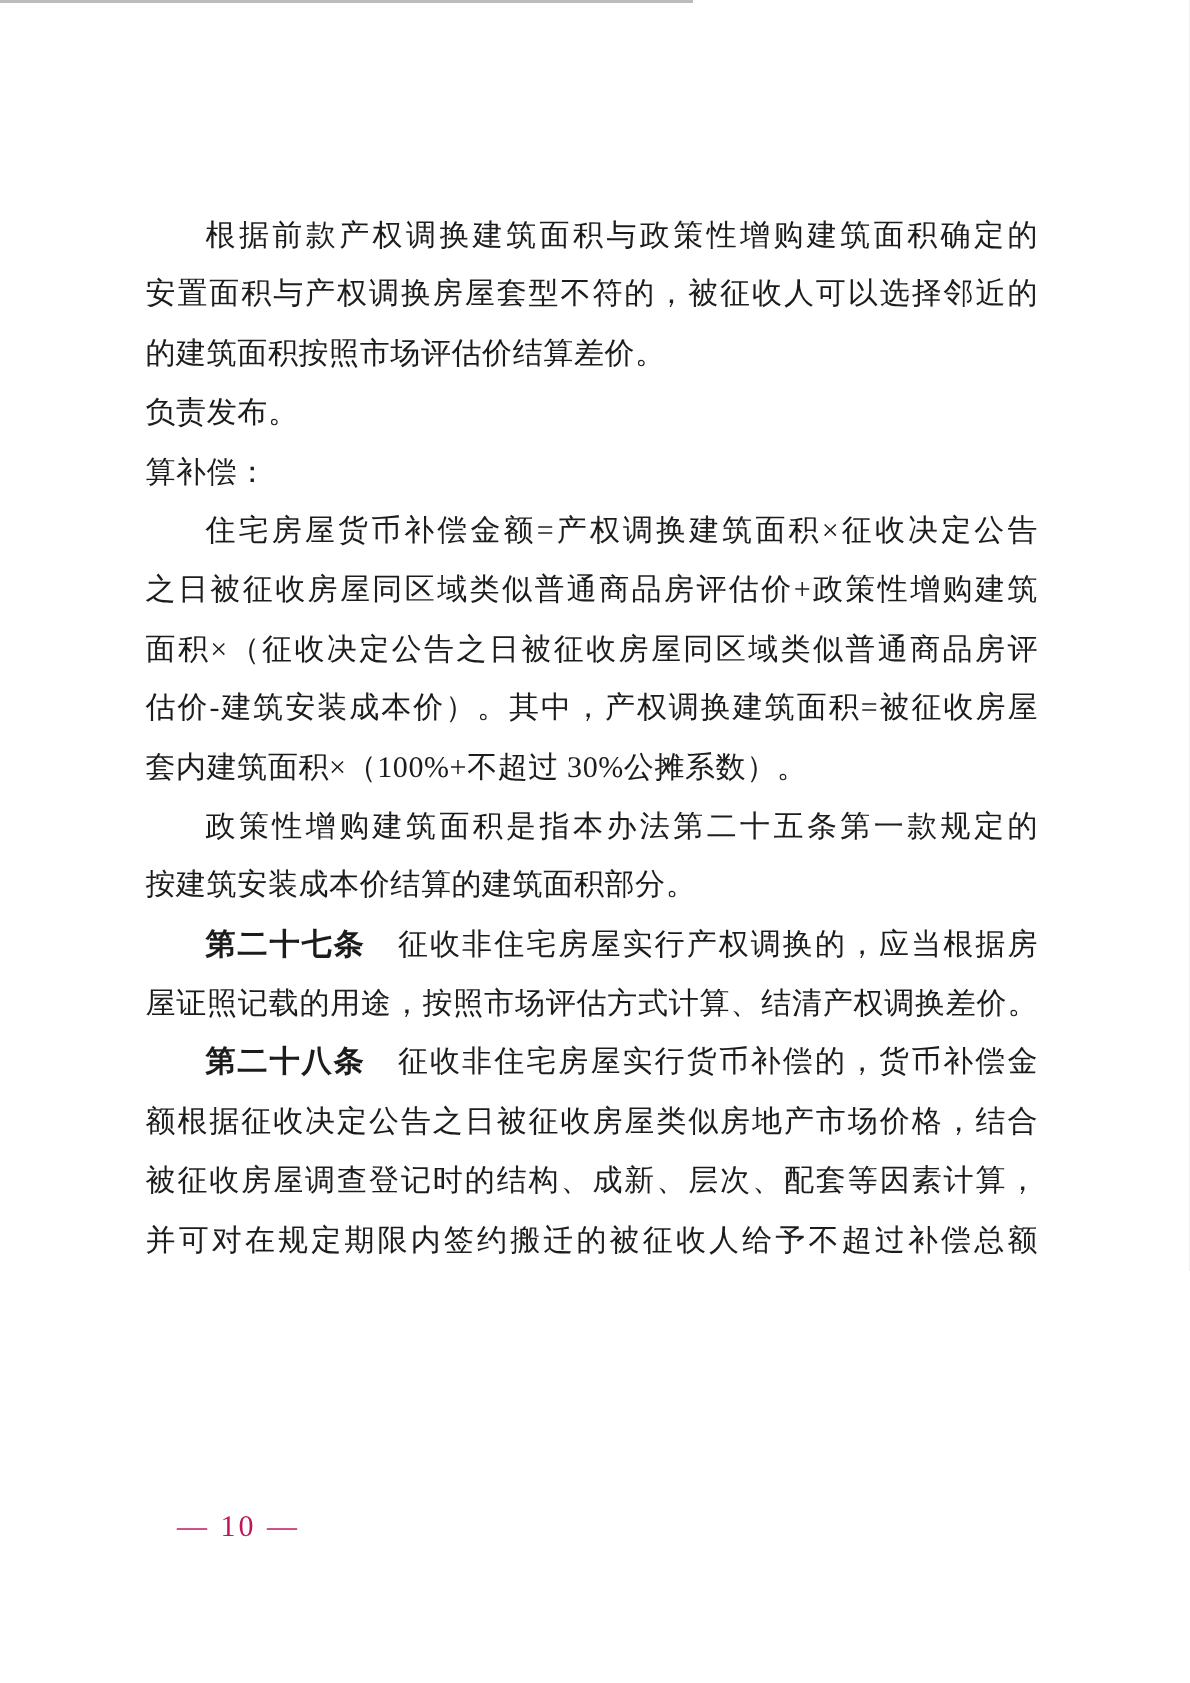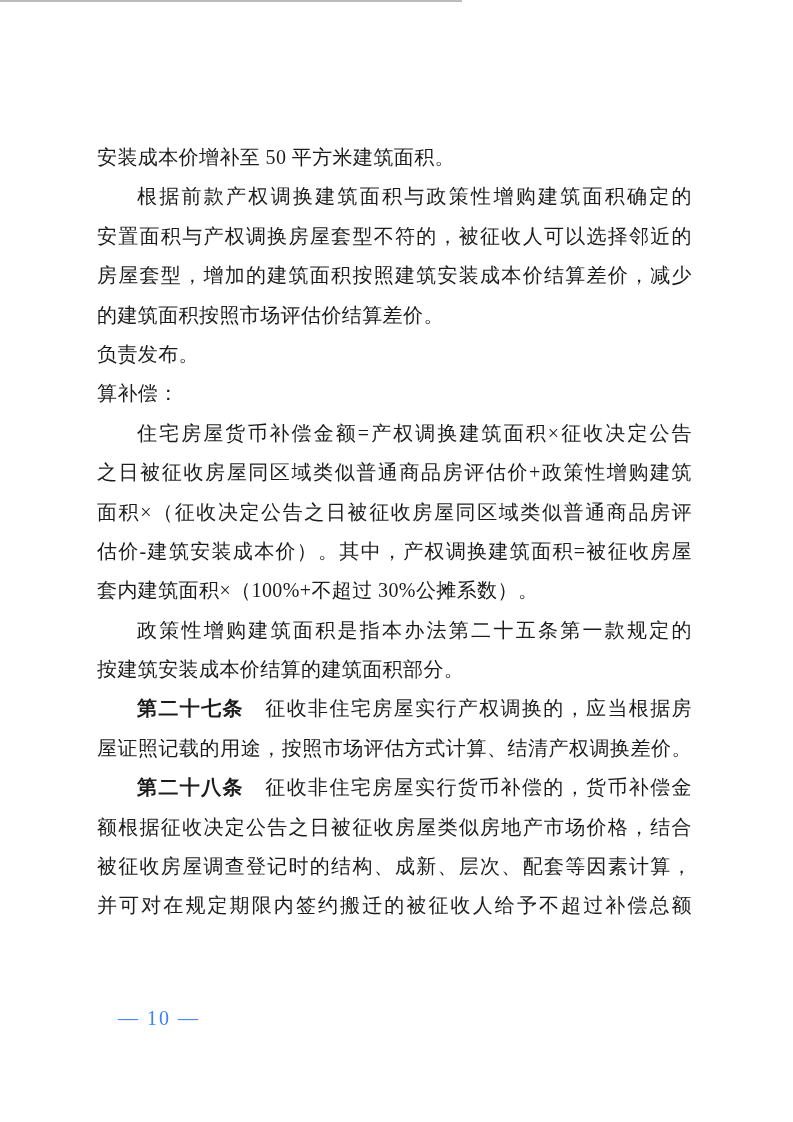--- a/index.html
+++ b/index.html
@@ -53,33 +53,31 @@
     font-family: "Liberation Sans", "DejaVu Sans", sans-serif;
   }
   .page-footer {
     position: absolute;
     left: 118px;
     top: 1003px;
     height: 30px;
     line-height: 30px;
     font-size: 20px;
     letter-spacing: 2px;
-    color: #3b82f6;
+    color: #be185d;
   }
 </style>
 </head>
 <body>
 
 <div class="page">
   <div class="scan-artifact"></div>
   <div class="text-block">
-      <div class="line"><span class="seg">安装成本价增补至 50 平方米建筑面积。</span></div>
       <div class="line indent fill"><span class="seg">根据前款产权调换建筑面积与政策性增购建筑面积确定的</span></div>
       <div class="line fill"><span class="seg">安置面积与产权调换房屋套型不符的，被征收人可以选择邻近的</span></div>
-      <div class="line fill"><span class="seg">房屋套型，增加的建筑面积按照建筑安装成本价结算差价，减少</span></div>
       <div class="line"><span class="seg">的建筑面积按照市场评估价结算差价。</span></div>
       <div class="line"><span class="seg">负责发布。</span></div>
       <div class="line"><span class="seg">算补偿：</span></div>
       <div class="line indent fill"><span class="seg">住宅房屋货币补偿金额=产权调换建筑面积×征收决定公告</span></div>
       <div class="line fill"><span class="seg">之日被征收房屋同区域类似普通商品房评估价+政策性增购建筑</span></div>
       <div class="line fill"><span class="seg">面积×（征收决定公告之日被征收房屋同区域类似普通商品房评</span></div>
       <div class="line fill"><span class="seg">估价-建筑安装成本价）。其中，产权调换建筑面积=被征收房屋</span></div>
       <div class="line"><span class="seg">套内建筑面积×（100%+不超过 30%公摊系数）。</span></div>
       <div class="line indent fill"><span class="seg">政策性增购建筑面积是指本办法第二十五条第一款规定的</span></div>
       <div class="line"><span class="seg">按建筑安装成本价结算的建筑面积部分。</span></div>

